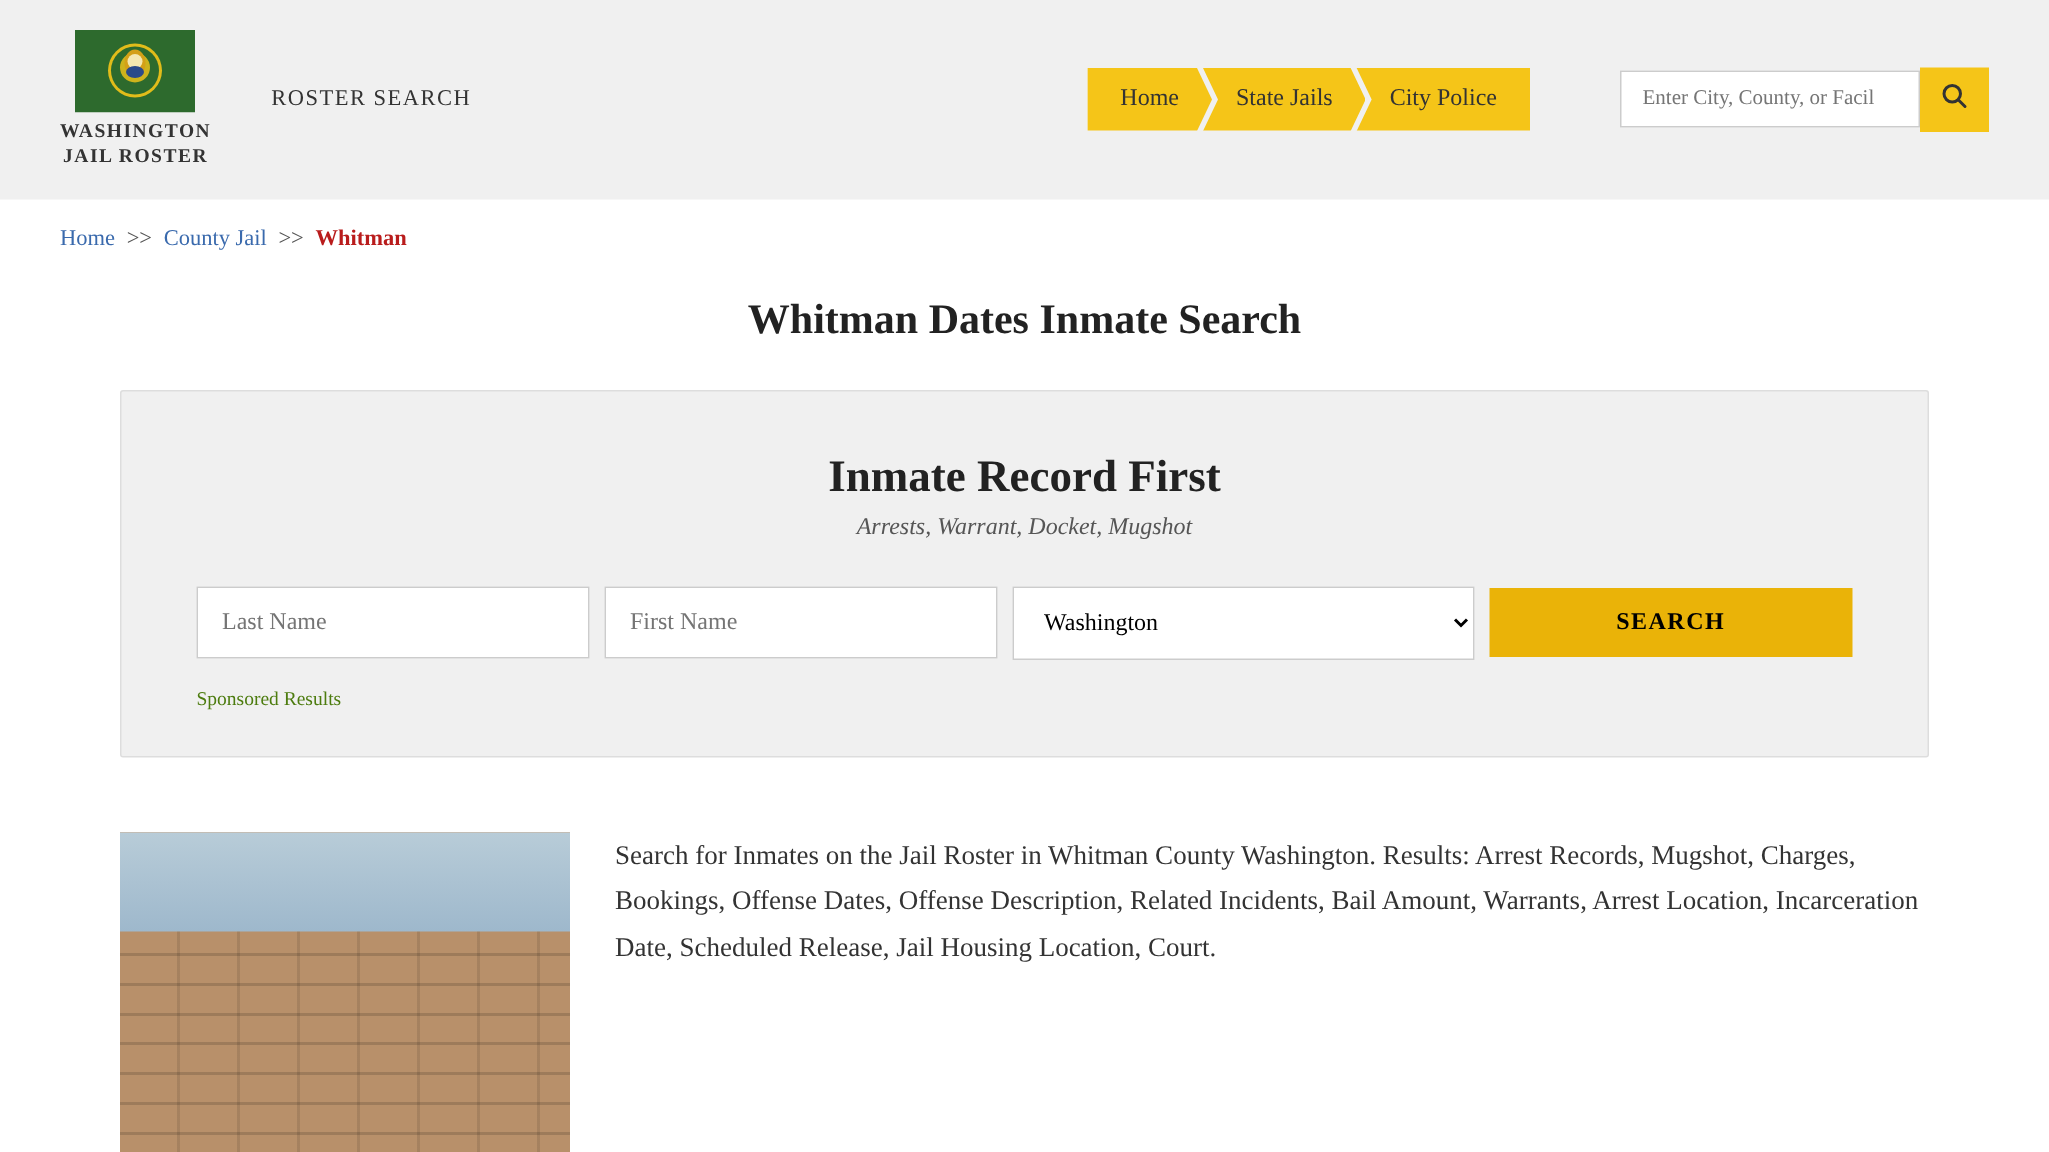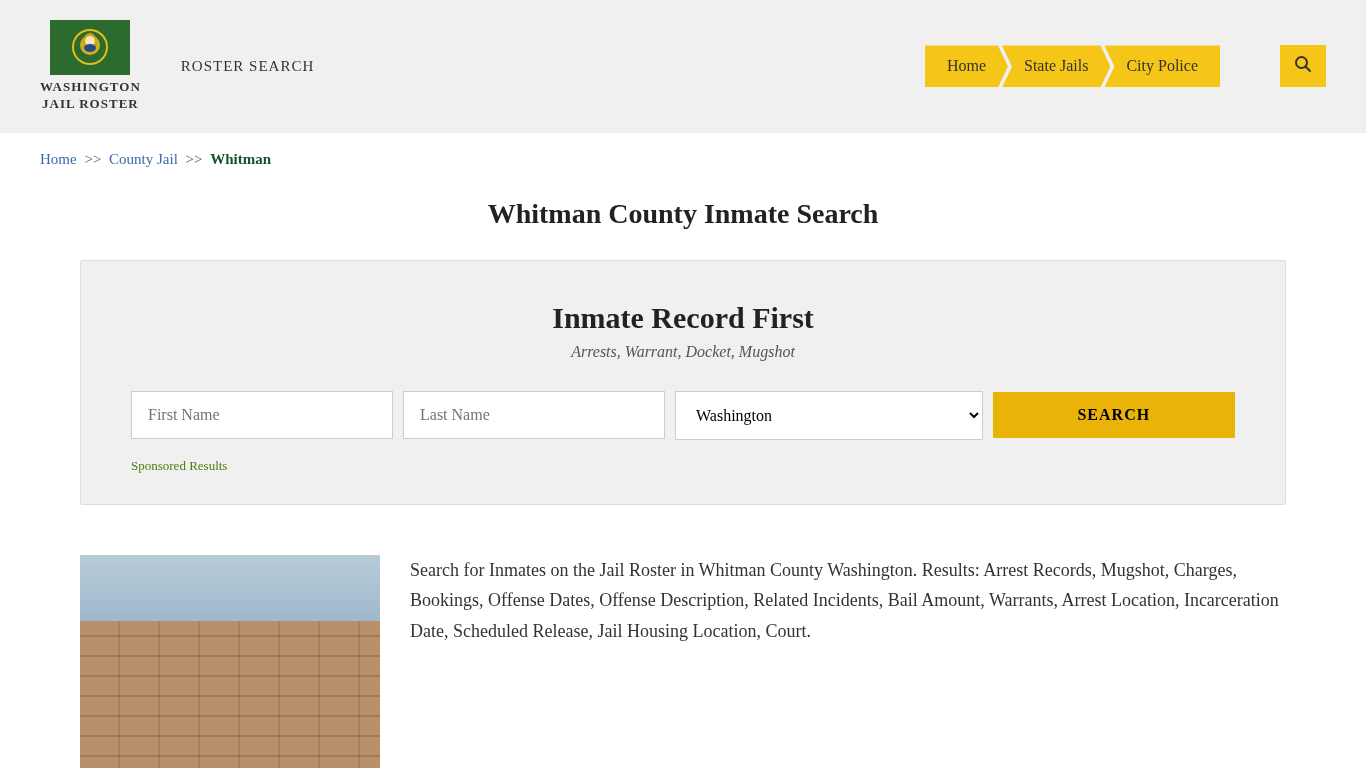--- a/index.html
+++ b/index.html
@@ -85,21 +85,21 @@
     
     .breadcrumb-area {
       padding: 18px 40px 10px;
       font-size: 15px;
     }
     .breadcrumb-area a {
       color: #3a6aad;
       text-decoration: none;
     }
     .breadcrumb-sep { color: #555; margin: 0 4px; }
-    .breadcrumb-current { font-weight: bold; color: #14532d; }
+    .breadcrumb-current { font-weight: bold; color: #b91c1c; }
 
     
     .page-title {
       text-align: center;
       font-size: 28px;
       font-weight: bold;
       margin: 20px 0 30px;
       color: #222;
     }
 
@@ -249,47 +249,48 @@
 
   <span class="roster-search-label">ROSTER SEARCH</span>
 
   <nav class="nav-area">
     <button class="nav-btn">Home</button>
     <button class="nav-btn">State Jails</button>
     <button class="nav-btn">City Police</button>
   </nav>
 
   <div class="search-area">
+    <input class="header-search-input" type="text" placeholder="Enter City, County, or Facil" style="">
     <button class="header-search-btn">
       <svg width="18" height="18" viewBox="0 0 18 18" fill="none">
         <circle cx="7.5" cy="7.5" r="5.5" stroke="#333" stroke-width="2"></circle>
         <line x1="11.5" y1="11.5" x2="16" y2="16" stroke="#333" stroke-width="2" stroke-linecap="round"></line>
       </svg>
     </button>
   </div>
 </header>
 
 <div class="breadcrumb-area">
   <a href="#">Home</a>
   <span class="breadcrumb-sep">&gt;&gt;</span>
   <a href="#">County Jail</a>
   <span class="breadcrumb-sep">&gt;&gt;</span>
   <span class="breadcrumb-current">Whitman</span>
 </div>
 
-<h1 class="page-title">Whitman County Inmate Search</h1>
+<h1 class="page-title">Whitman Dates Inmate Search</h1>
 
 <div class="search-card">
   <h2 class="card-title">Inmate Record First</h2>
   <p class="card-subtitle">Arrests, Warrant, Docket, Mugshot</p>
 
   <div class="search-form-row">
+    <input class="form-input" type="text" placeholder="Last Name" style="">
+
     <input class="form-input" type="text" placeholder="First Name" style="">
-
-    <input class="form-input" type="text" placeholder="Last Name" style="">
 
     <select class="form-select" id="state-select">
     <option value="Alabama">Alabama</option><option value="Alaska">Alaska</option><option value="Arizona">Arizona</option><option value="Arkansas">Arkansas</option><option value="California">California</option><option value="Colorado">Colorado</option><option value="Connecticut">Connecticut</option><option value="Delaware">Delaware</option><option value="Florida">Florida</option><option value="Georgia">Georgia</option><option value="Hawaii">Hawaii</option><option value="Idaho">Idaho</option><option value="Illinois">Illinois</option><option value="Indiana">Indiana</option><option value="Iowa">Iowa</option><option value="Kansas">Kansas</option><option value="Kentucky">Kentucky</option><option value="Louisiana">Louisiana</option><option value="Maine">Maine</option><option value="Maryland">Maryland</option><option value="Massachusetts">Massachusetts</option><option value="Michigan">Michigan</option><option value="Minnesota">Minnesota</option><option value="Mississippi">Mississippi</option><option value="Missouri">Missouri</option><option value="Montana">Montana</option><option value="Nebraska">Nebraska</option><option value="Nevada">Nevada</option><option value="New Hampshire">New Hampshire</option><option value="New Jersey">New Jersey</option><option value="New Mexico">New Mexico</option><option value="New York">New York</option><option value="North Carolina">North Carolina</option><option value="North Dakota">North Dakota</option><option value="Ohio">Ohio</option><option value="Oklahoma">Oklahoma</option><option value="Oregon">Oregon</option><option value="Pennsylvania">Pennsylvania</option><option value="Rhode Island">Rhode Island</option><option value="South Carolina">South Carolina</option><option value="South Dakota">South Dakota</option><option value="Tennessee">Tennessee</option><option value="Texas">Texas</option><option value="Utah">Utah</option><option value="Vermont">Vermont</option><option value="Virginia">Virginia</option><option value="Washington" selected="">Washington</option><option value="West Virginia">West Virginia</option><option value="Wisconsin">Wisconsin</option><option value="Wyoming">Wyoming</option></select>
 
     <button class="search-btn">SEARCH</button>
   </div>
 
   <p class="sponsored-label">Sponsored Results</p>
 </div>
 

